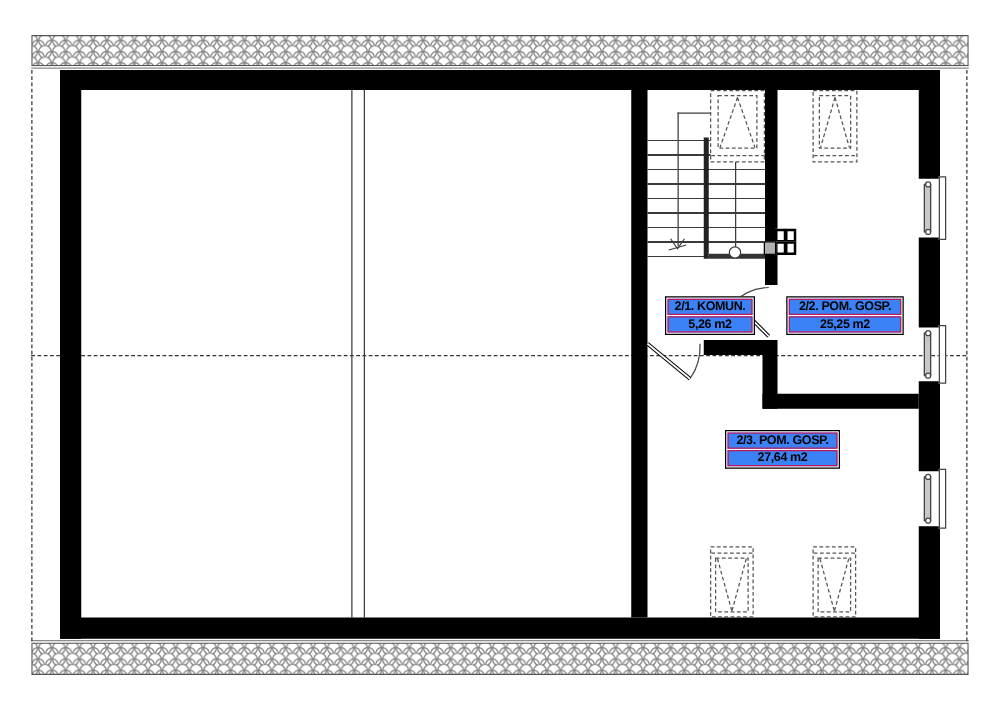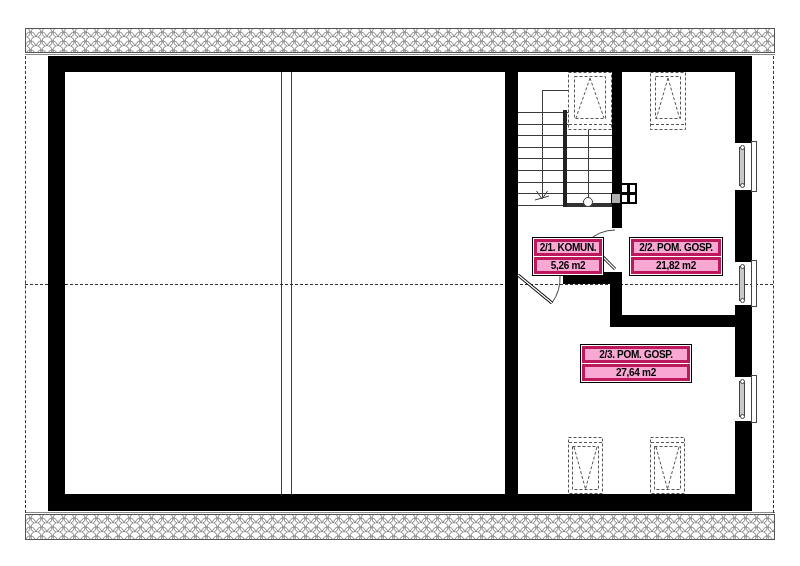--- a/index.html
+++ b/index.html
@@ -18,21 +18,21 @@
   .band{position:absolute;z-index:12;}
   .flue{position:absolute;box-sizing:border-box;border:2px solid #000;background:#fff;z-index:14;}
   .flue-gray{position:absolute;box-sizing:border-box;border:1px solid #000;background:#b0b0b0;z-index:14;}
   .win-frame{position:absolute;box-sizing:border-box;border:1px solid #444;background:#fff;z-index:13;}
   .win-glass{position:absolute;box-sizing:border-box;border:1px solid #444;background:#c8c8c8;z-index:13;}
   .win-dot{position:absolute;box-sizing:border-box;width:5px;height:5px;border:1px solid #444;
            border-radius:50%;background:#fff;z-index:14;}
   .overlay{position:absolute;left:0;top:0;z-index:25;pointer-events:none;}
   .plabel{position:absolute;box-sizing:border-box;border:1px solid #000;background:#fff;
           padding:1px;z-index:30;}
-  .plabel .cell{box-sizing:border-box;border:3px solid #be185d;background:#f9a8d4;text-align:center;
+  .plabel .cell{box-sizing:border-box;border:1px solid #be185d;background:#3b82f6;text-align:center;
           font-weight:bold;font-size:10px;letter-spacing:-0.3px;line-height:11px;padding:0 2px;
           white-space:nowrap;color:#000;}
   .plabel .cell + .cell{margin-top:1px;}
 </style>
 </head>
 <body>
 
 <div class="sheet">
 
   <svg class="band" style="left:25px;top:28px;" width="750" height="25">
@@ -155,20 +155,20 @@
       </g>
     </g>
   </svg>
 
   <div class="plabel" style="left:532px;top:237px;width:72px;">
     <div class="cell">2/1. KOMUN.</div>
     <div class="cell">5,26 m2</div>
   </div>
   <div class="plabel" style="left:629px;top:237px;width:94px;">
     <div class="cell">2/2. POM. GOSP.</div>
-    <div class="cell">21,82 m2</div>
+    <div class="cell">25,25 m2</div>
   </div>
-  <div class="plabel" style="left:580px;top:344px;width:112px;">
+  <div class="plabel" style="left:580px;top:344px;width:92px;">
     <div class="cell">2/3. POM. GOSP.</div>
     <div class="cell">27,64 m2</div>
   </div>
 
 </div>
 
 </body></html>

